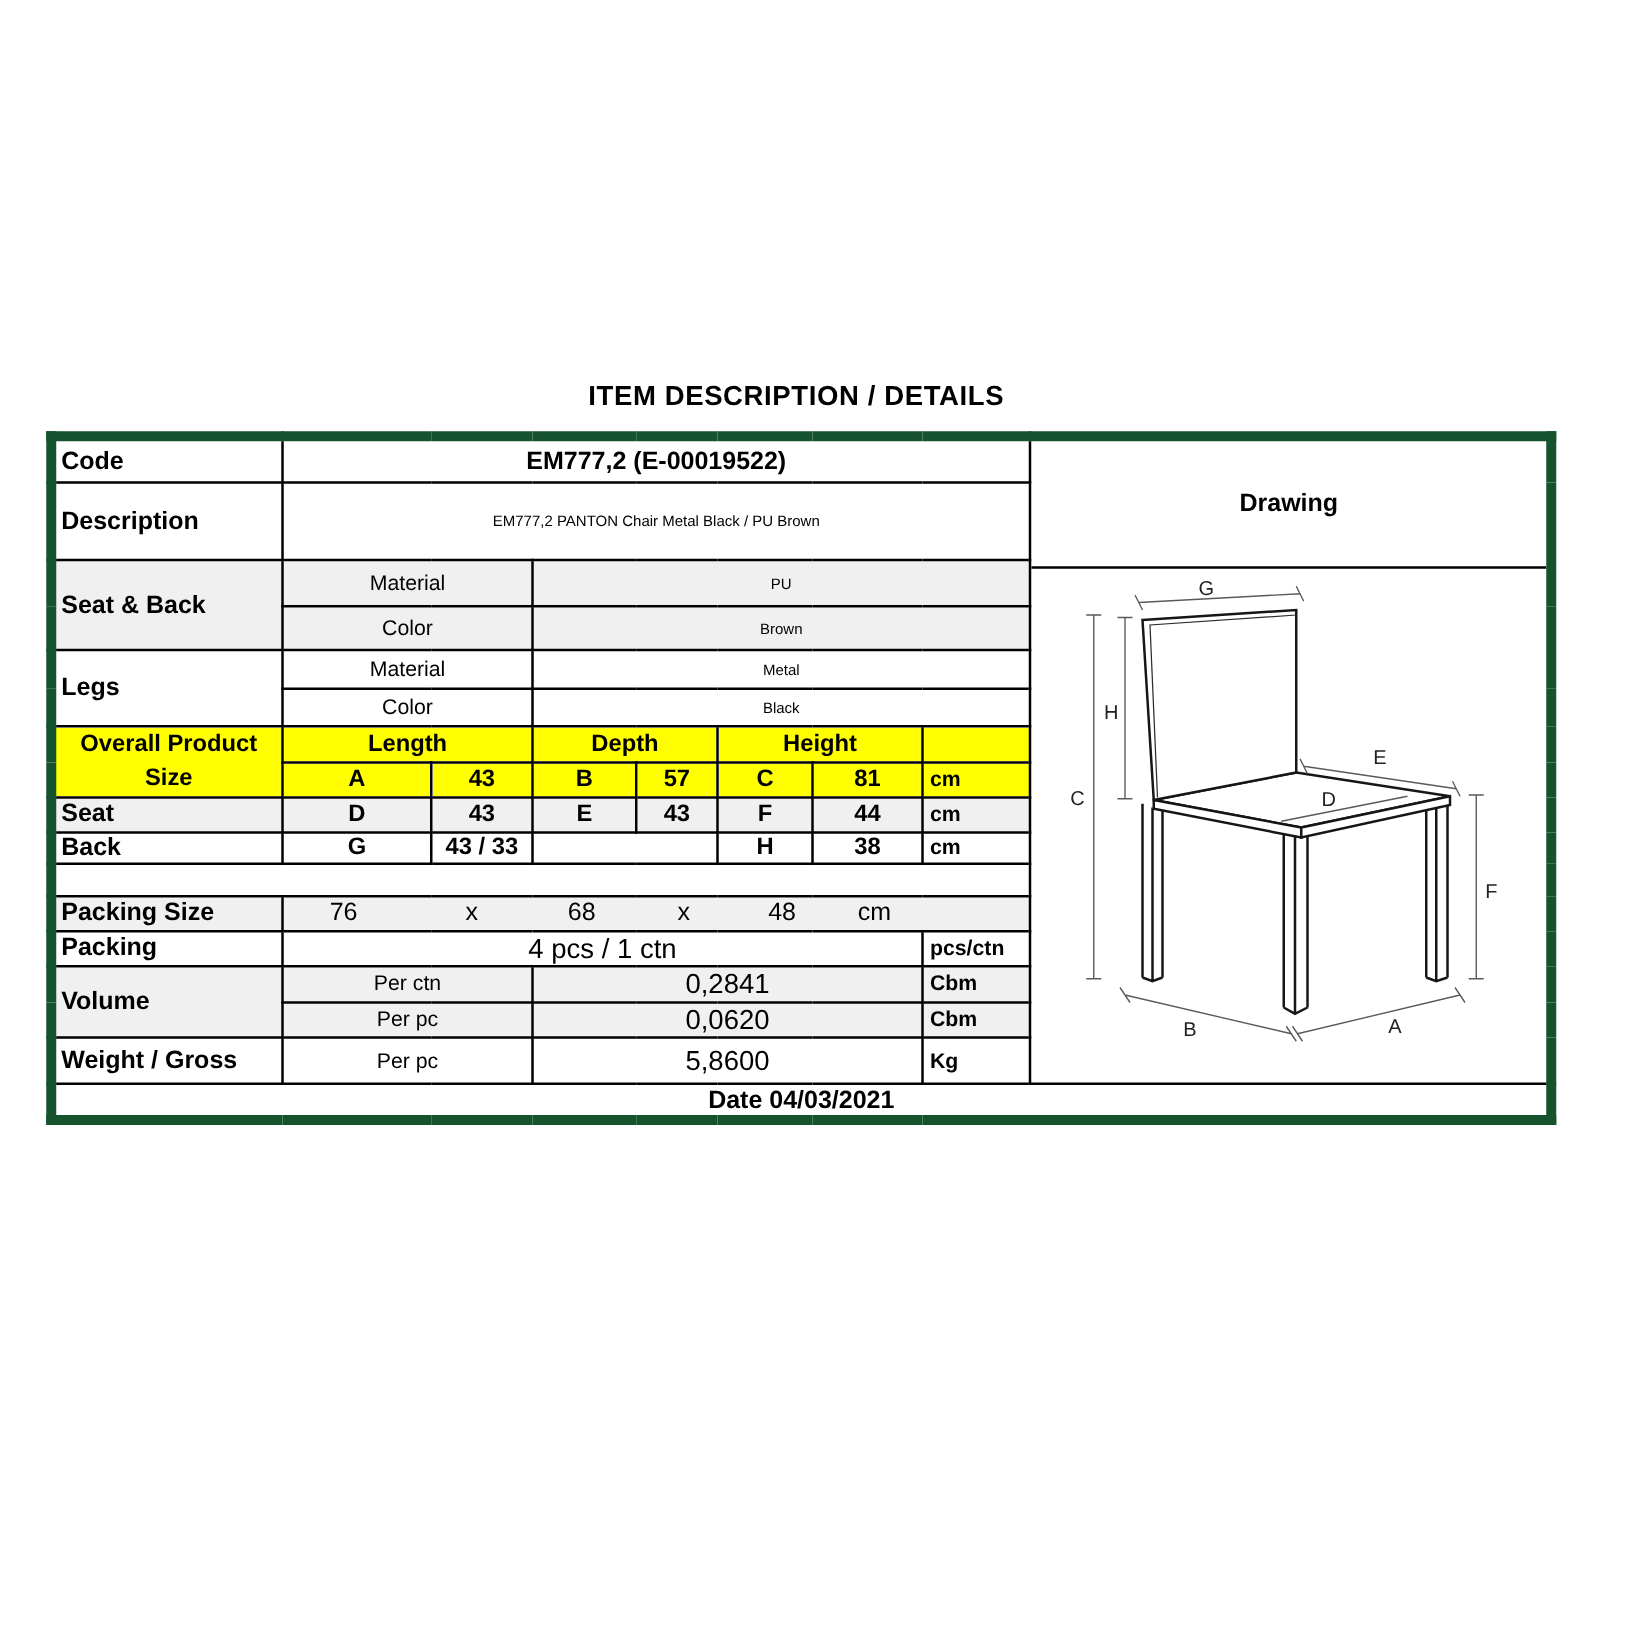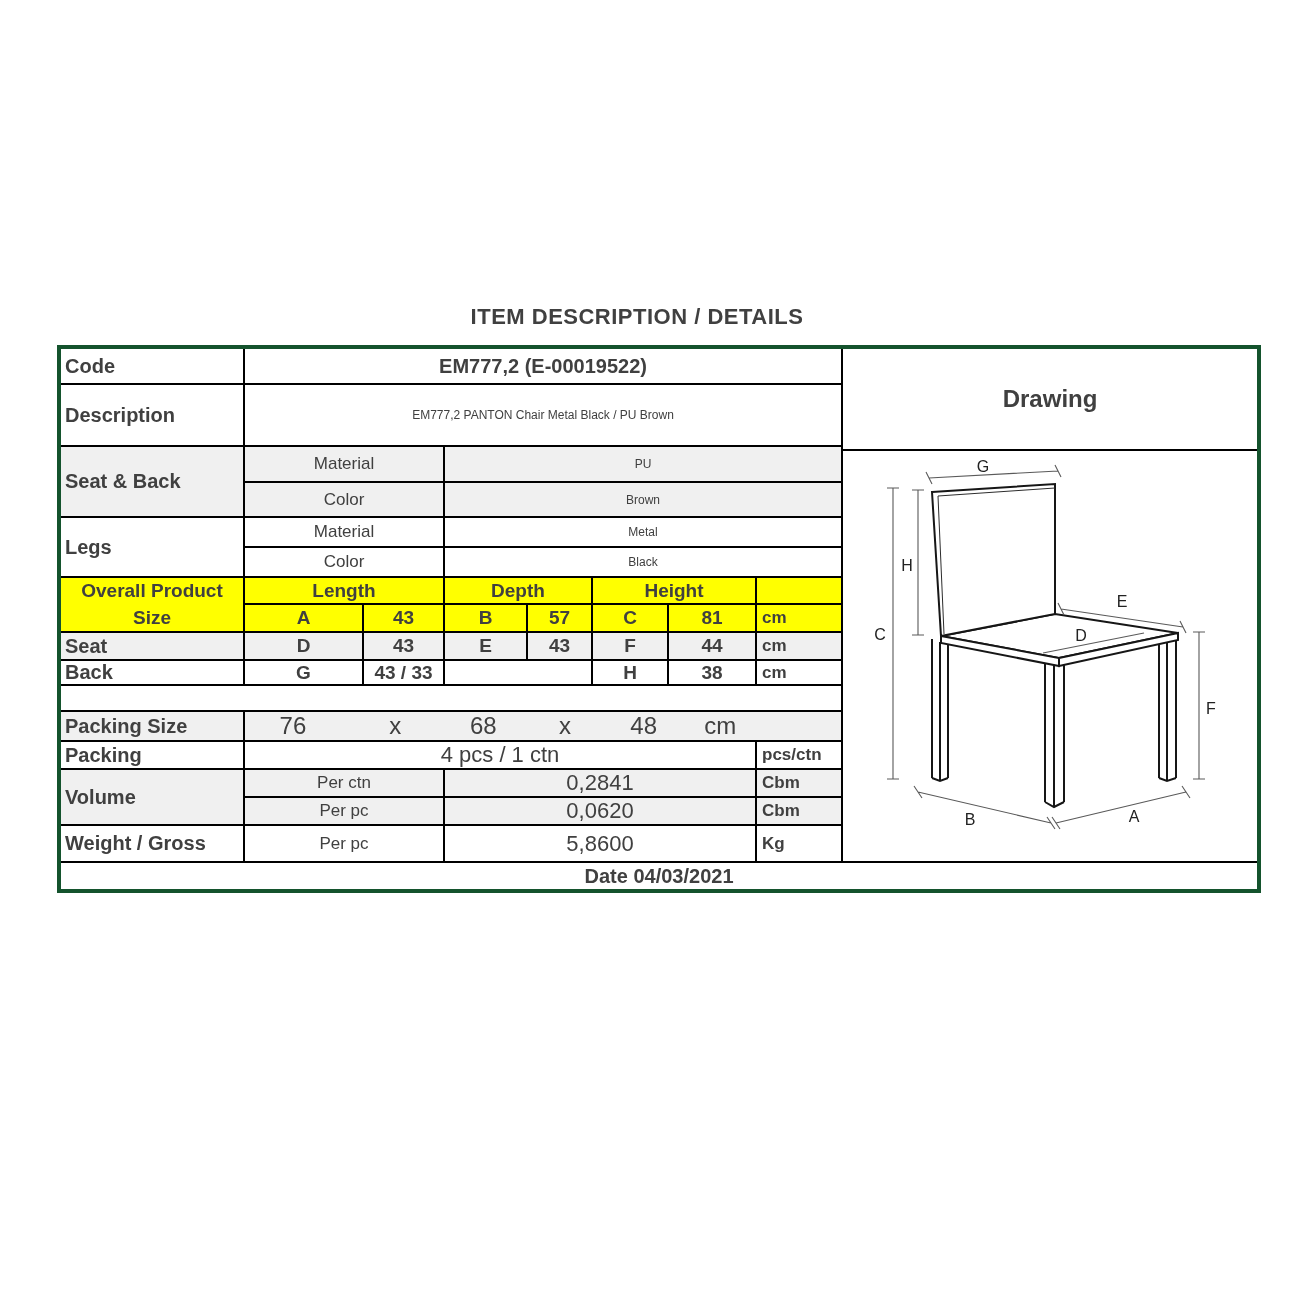--- a/index.html
+++ b/index.html
@@ -1,38 +1,38 @@
 <!DOCTYPE html>
 <html><head>
 <meta charset="utf-8">
 <style>
   html,body{margin:0;padding:0;background:#fff;}
   #page{position:relative;width:1300px;height:1300px;background:#ffffff;
-        font-family:"Liberation Sans",sans-serif;color:#404040;}
+        font-family:"Liberation Sans",sans-serif;color:#000000;}
   #title{position:absolute;left:37px;top:304px;width:1200px;text-align:center;
          font-size:22px;font-weight:bold;letter-spacing:.5px;}
   #spec{position:absolute;left:37px;top:345px;border-collapse:collapse;
         table-layout:fixed;width:1200px;}
   #spec td{border:2px solid #000;padding:0;vertical-align:middle;overflow:hidden;}
-  #spec{border:4px solid #14532d;margin-left:20px;}
+  #spec{border:8px solid #14532d;}
   .lbl{font-weight:bold;font-size:20px;text-align:left;padding-left:4px !important;}
   .ctr{text-align:center;}
   .b20{font-size:20px;font-weight:bold;text-align:center;}
   .r20{font-size:12px;font-weight:normal;text-align:center;}
   .sub{font-size:17px;font-weight:normal;text-align:center;}
   .b19{font-size:19px;font-weight:bold;text-align:center;}
   .r19{font-size:22px;font-weight:normal;text-align:center;}
   .unit{font-size:17px;font-weight:bold;text-align:left;padding-left:5px !important;}
   .ylw{background:#ffff00;}
   .gray{background:#f0f0f0;}
   .datecell{font-size:20px;font-weight:bold;text-align:center;}
   .drawcell{vertical-align:top !important;background:#fff;}
   .dhead{height:100px;border-bottom:2px solid #000;display:flex;
-         align-items:center;justify-content:center;font-size:24px;font-weight:bold;}
-  .packflex{display:flex;font-size:24px;align-items:flex-end;gap:22px;}
+         align-items:center;justify-content:center;font-size:20px;font-weight:bold;}
+  .packflex{display:flex;font-size:20px;align-items:flex-end;gap:22px;}
   .packflex span{display:block;text-align:center;}
   .pf-unit{text-align:left !important;padding-left:8px;}
   svg text{font-family:"Liberation Sans",sans-serif;font-size:16px;fill:#222;}
   .chair{fill:#fff;stroke:#161616;stroke-width:2;stroke-linejoin:miter;}
   .chairln{fill:none;stroke:#161616;stroke-width:2;}
   .thin{fill:none;stroke:#2c2c2c;stroke-width:1;}
   .dim{fill:none;stroke:#5a5a5a;stroke-width:1.1;}
 </style>
 </head>
 <body>

